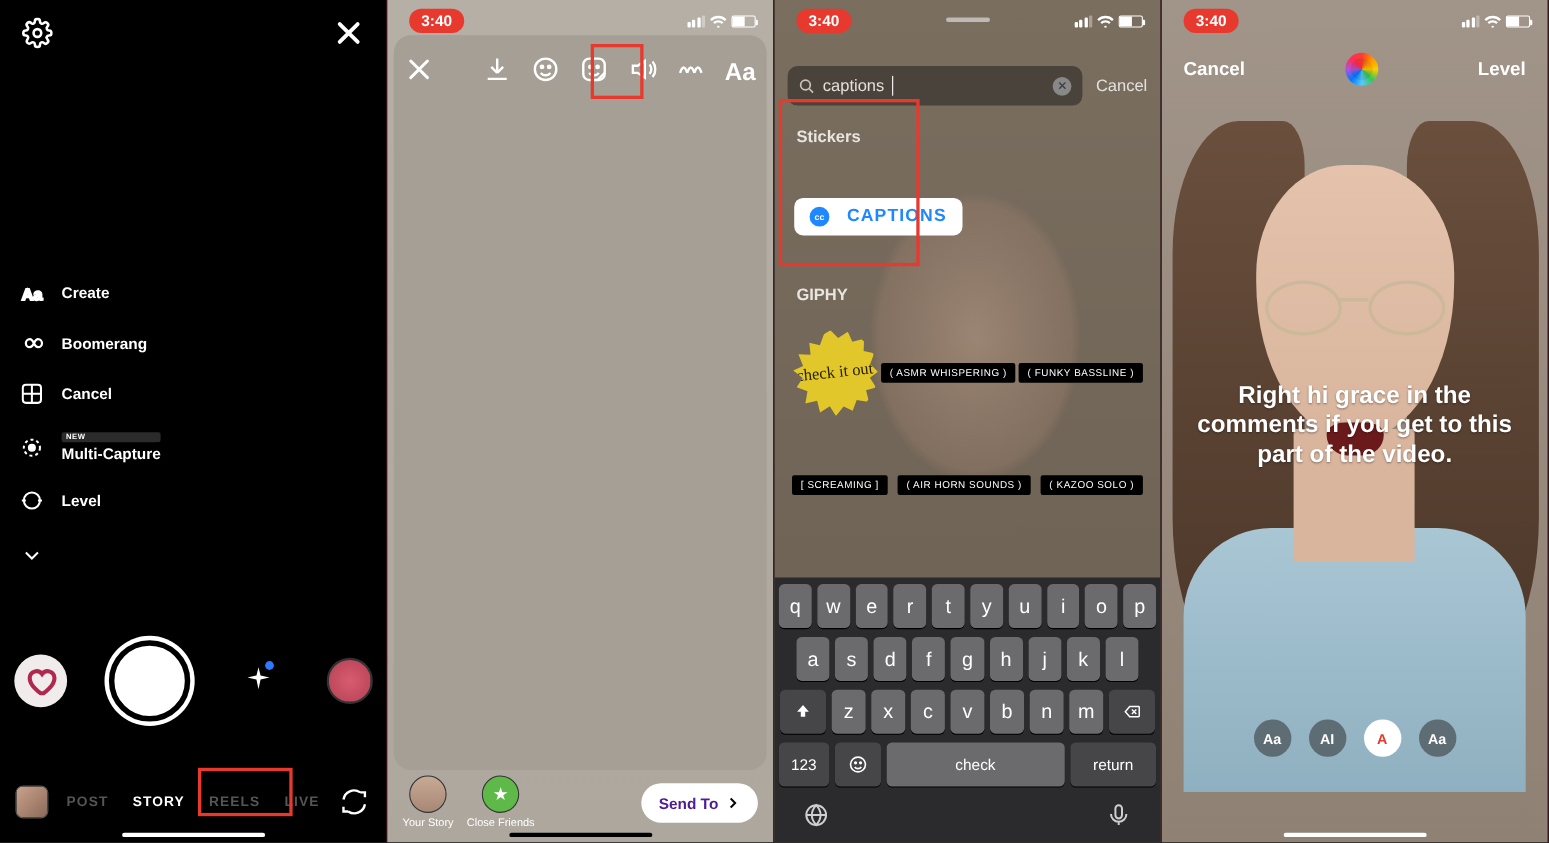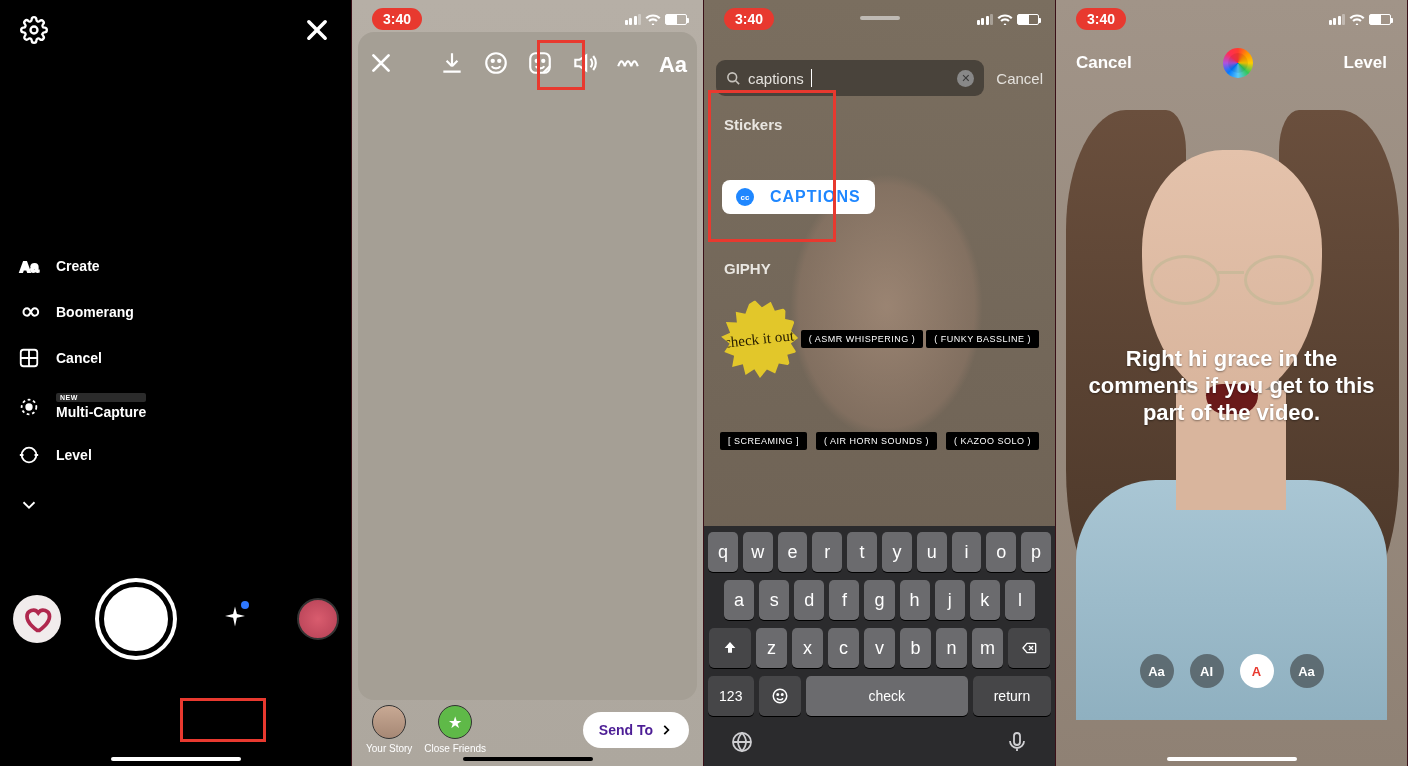--- a/index.html
+++ b/index.html
@@ -190,20 +190,34 @@
     <div class="shutter"></div>
     <div class="sparkle">
         <span class="dot"></span>
         <svg viewBox="0 0 24 24" fill="#fff">
           <path d="M12 2l1.5 6L20 9.5 13.5 11 12 18l-1.5-7L4 9.5 10.5 8z"></path>
         </svg>
       </div>
     <div class="effect-thumb"></div>
   </div>
 
+  <div class="p1-bottom">
+    <div class="gal-thumb"></div>
+    <div class="modes">
+      <span>POST</span>
+      <span class="active">STORY</span>
+      <span>REELS</span>
+      <span>LIVE</span>
+    </div>
+    <div class="camswitch">
+        <svg viewBox="0 0 24 24">
+          <path d="M3 10a9 9 0 0114-6M21 14a9 9 0 01-14 6M17 4h4v4M7 20H3v-4"></path>
+        </svg>
+      </div>
+  </div>
   <div class="home-ind"></div>
   <div class="red-box" style="left:180px;top:698px;width:86px;height:44px;"></div>
 </div>
 
 <div class="phone">
   <div class="p2-bg"></div>
   <div class="p2-content"></div>
   <div class="status-bar over-bg">
     <span class="time-pill">3:40</span>
     <span class="status-icons">

